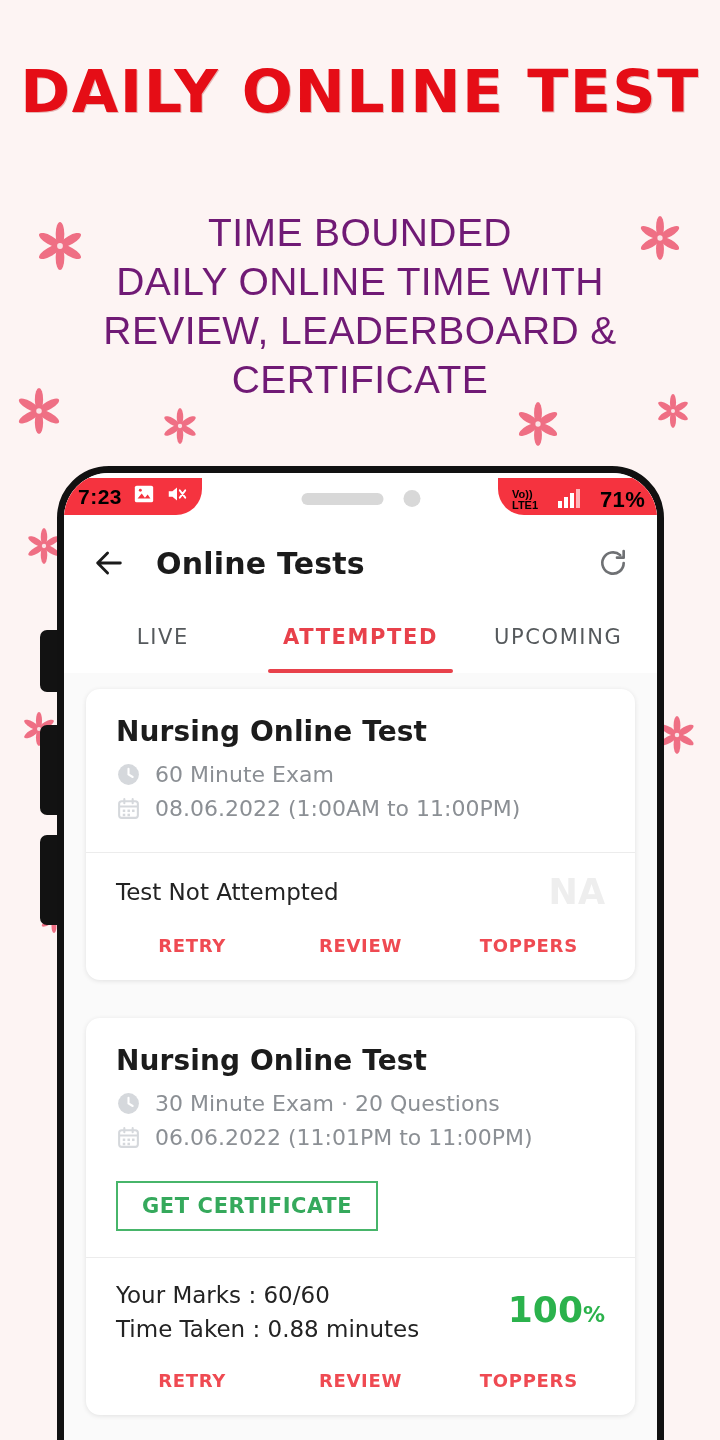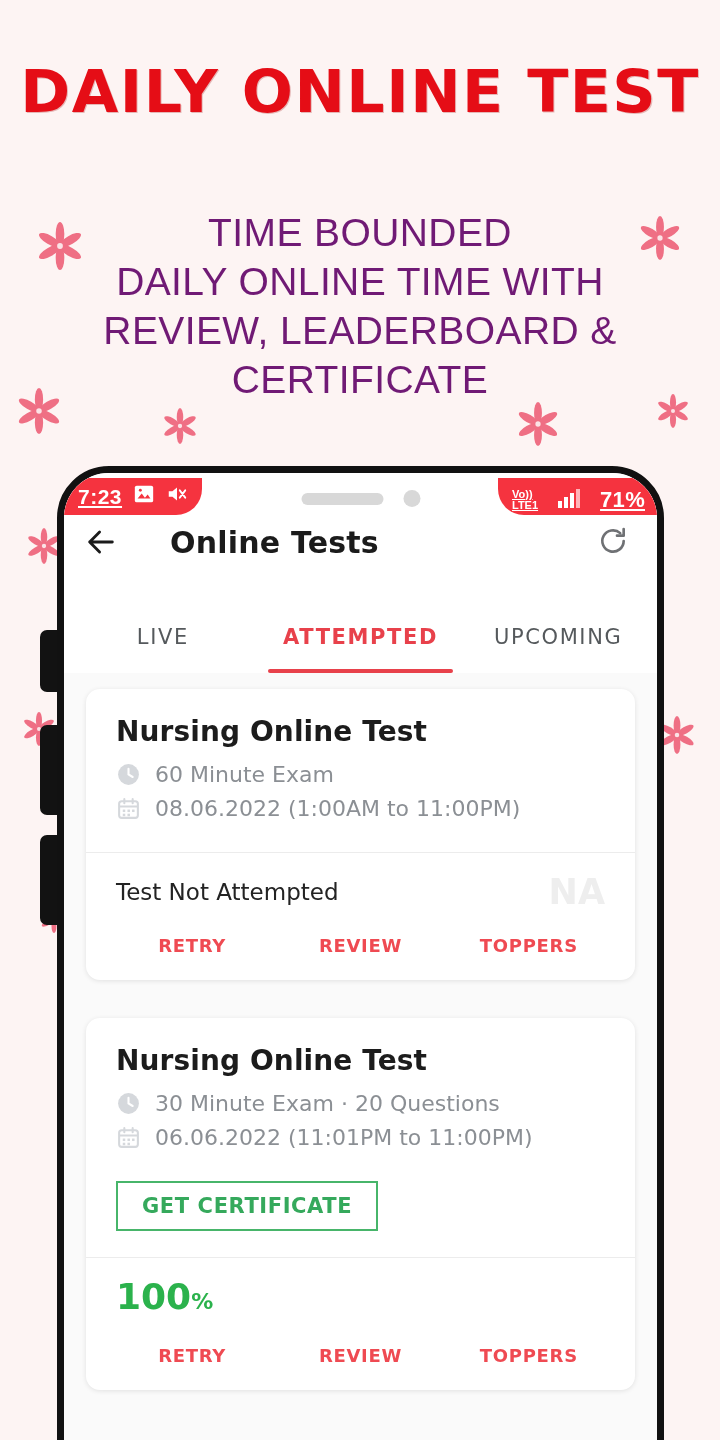--- a/index.html
+++ b/index.html
@@ -72,25 +72,24 @@
     height: 52px;
     background: #ffffff;
   }
   .sb-red {
     position: absolute;
     top: 5px;
     height: 37px;
     background: #f5333f;
     display: flex;
     align-items: center;
-    color: #ffffff;
+    color: #000000;
     font-size: 21px;
     font-weight: 700;
     font-family: "Liberation Sans", sans-serif;
-    text-decoration: underline;
   }
   .sb-red.left {
     left: -8px;
     padding: 0 14px 0 22px;
     border-radius: 0 0 26px 0;
     gap: 11px;
   }
   .sb-red.right {
     right: -8px;
     padding: 7px 20px 0 14px;
@@ -109,24 +108,23 @@
     transform: translateX(-50%);
     display: flex; align-items: center; gap: 20px;
   }
   .pill { width: 82px; height: 12px; border-radius: 6px; background: #d8d8d8; }
   .dot  { width: 17px; height: 17px; border-radius: 50%; background: #d8d8d8; }
 
   
   .app-header {
     height: 76px;
     display: flex;
-    align-items: flex-start;
-    padding: 0 28px 0 20px;
+    align-items: center;
+    padding: 0 28px 0 28px;
     background: #ffffff;
-    gap: 22px;
   }
   .back-arrow { width: 34px; height: 34px; flex: none; cursor: pointer; }
   .app-title {
     margin-left: 30px;
     font-family: "DejaVu Sans", sans-serif;
     font-size: 30px;
     font-weight: 600;
     color: #1b1b1b;
     letter-spacing: 0.2px;
   }
@@ -519,20 +517,24 @@
               </svg>
           </span>
           <span>06.06.2022 (11:01PM to 11:00PM)</span>
         </div>
       </div>
       <div class="cert-wrap">
         <span class="cert-btn">GET CERTIFICATE</span>
       </div>
       <div class="divider"></div>
       <div class="result">
+        <div class="result-lines">
+          <div>Your Marks : 60/60</div>
+          <div>Time Taken : 0.88 minutes</div>
+        </div>
         <div class="score-big">
           <span>100</span><span class="pctsign">%</span>
         </div>
       </div>
       <div class="actions">
         <div class="action">RETRY</div>
         <div class="action">REVIEW</div>
         <div class="action">TOPPERS</div>
       </div>
     </div>

